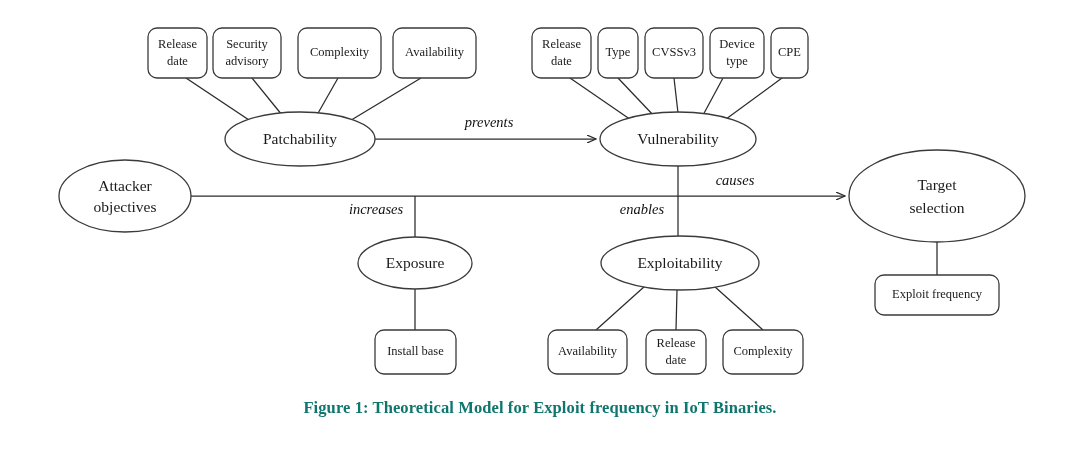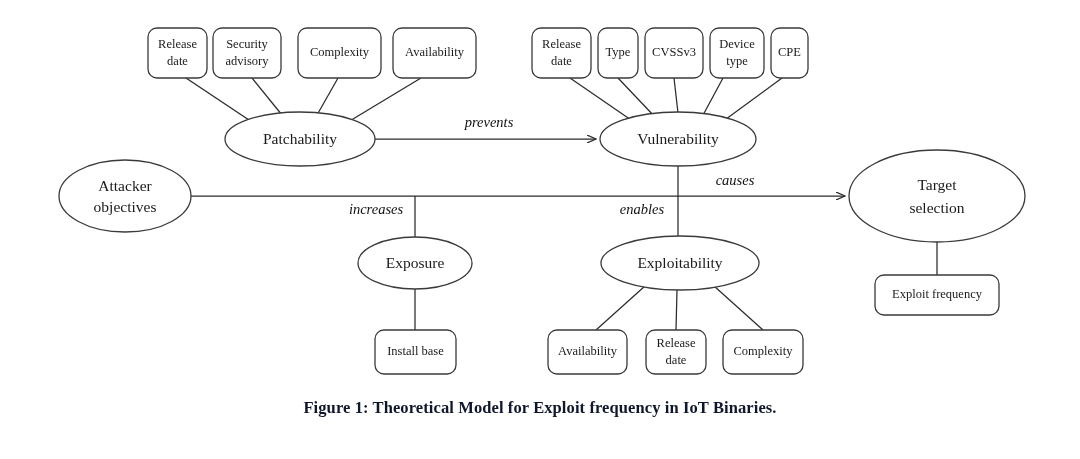--- a/index.html
+++ b/index.html
@@ -63,21 +63,21 @@
   }
   #caption {
     position: absolute;
     left: 0;
     top: 398px;
     width: 1080px;
     text-align: center;
     font-family: "Liberation Serif", "DejaVu Serif", serif;
     font-weight: bold;
     font-size: 16.5px;
-    color: #0f172a;
+    color: #0f766e;
     letter-spacing: 0.1px;
   }
 </style>
 </head>
 <body>
 
 <div id="figure-root">
 
   <svg id="diagram-svg" viewBox="0 0 1080 459">
     <defs>

